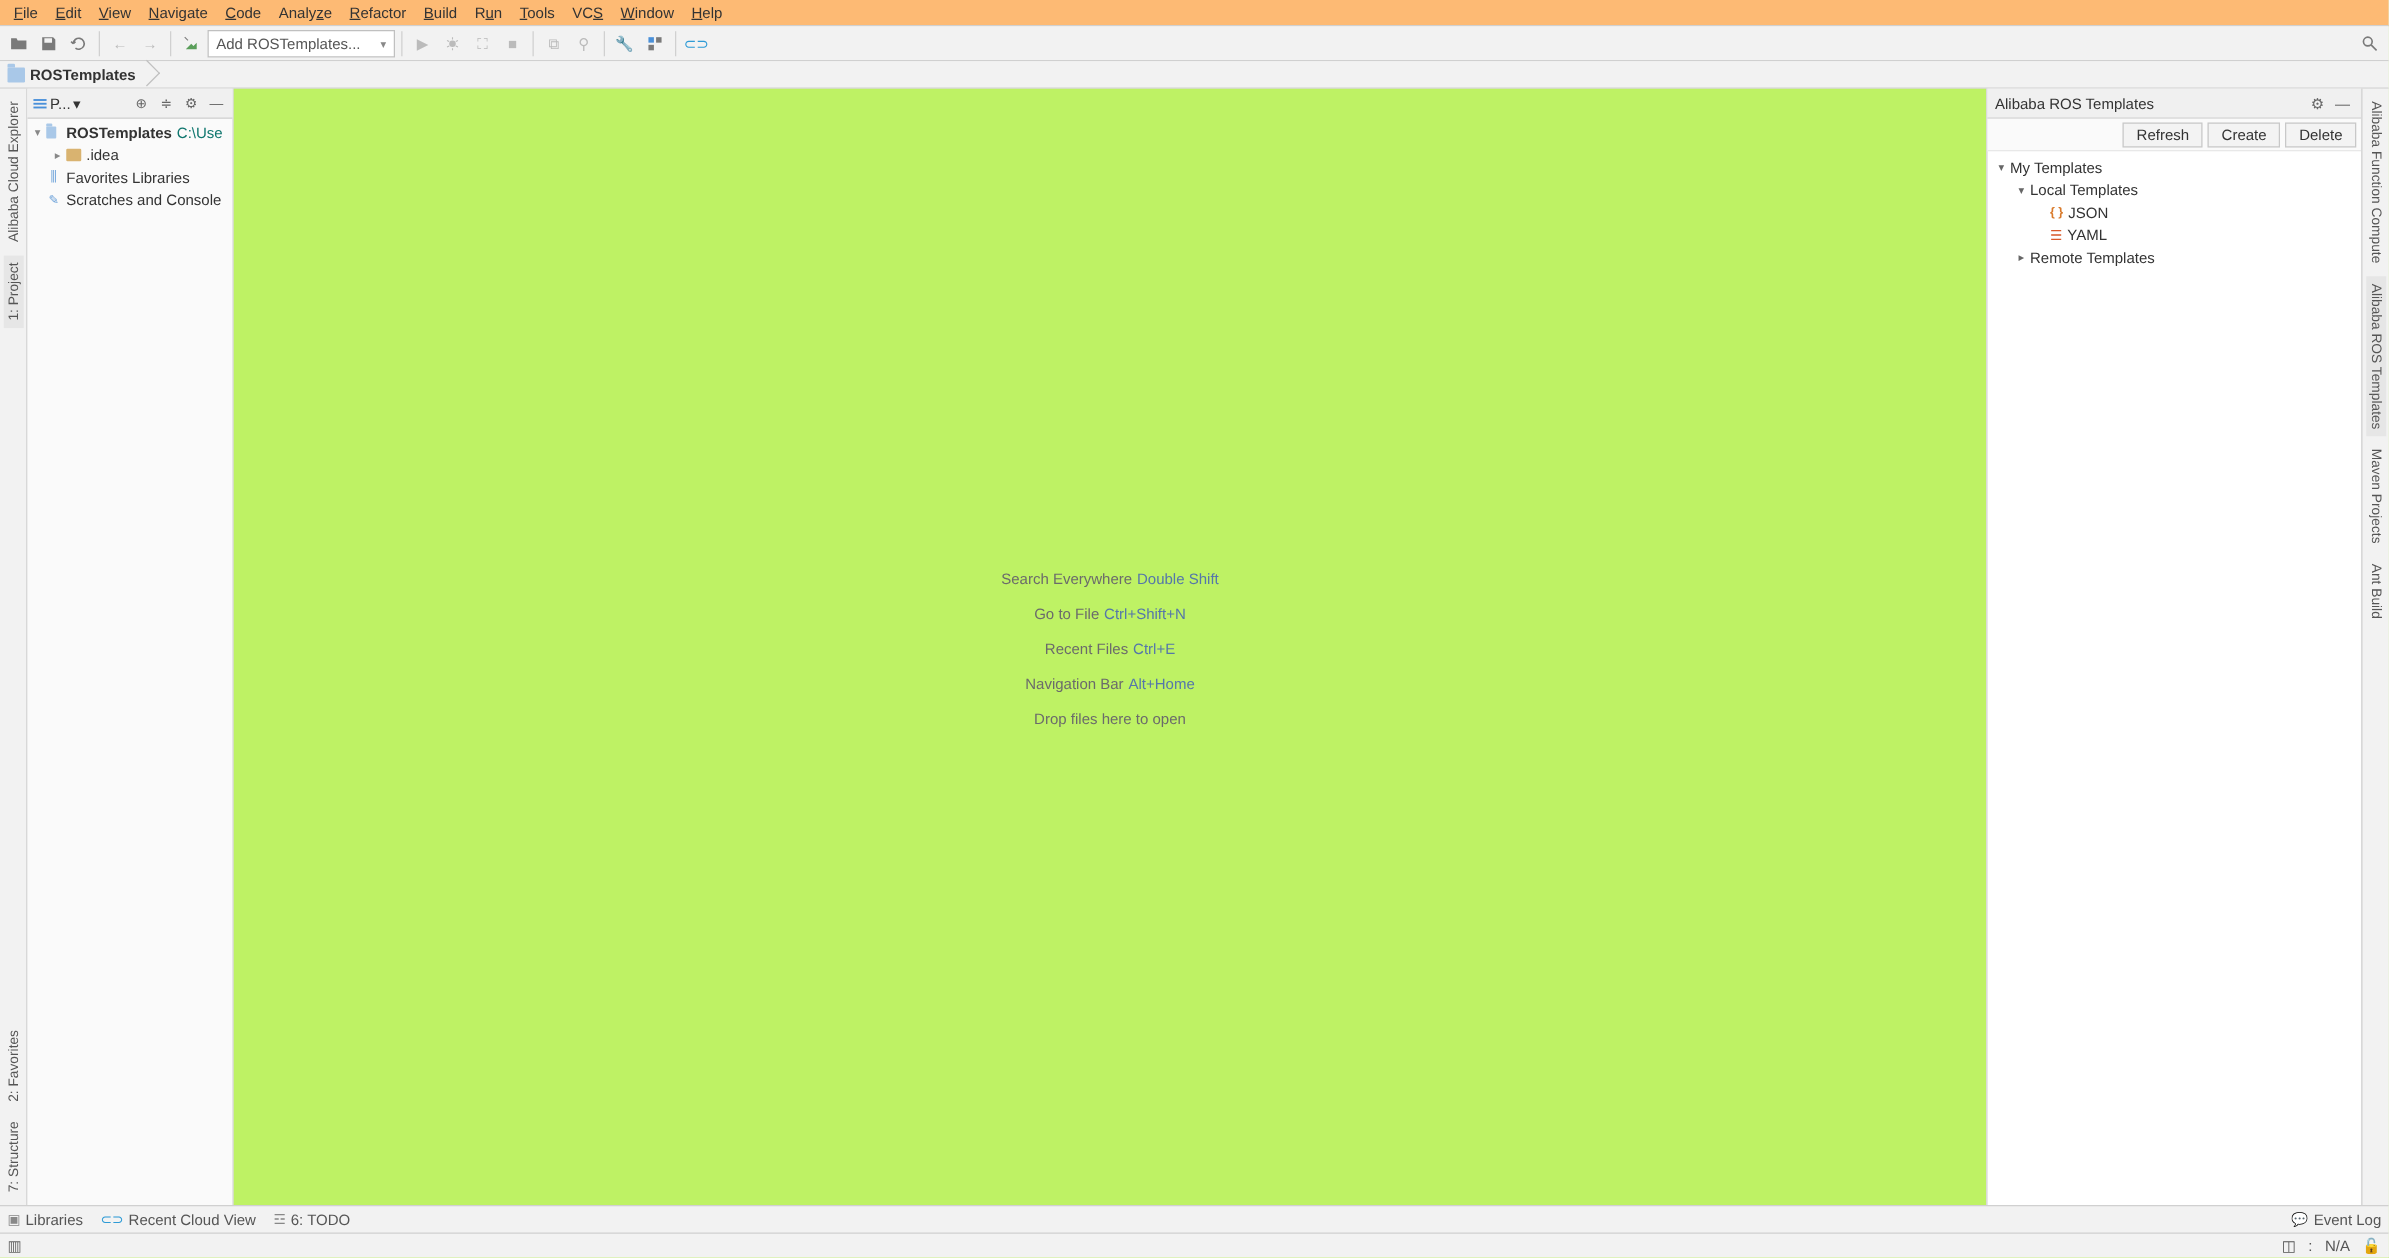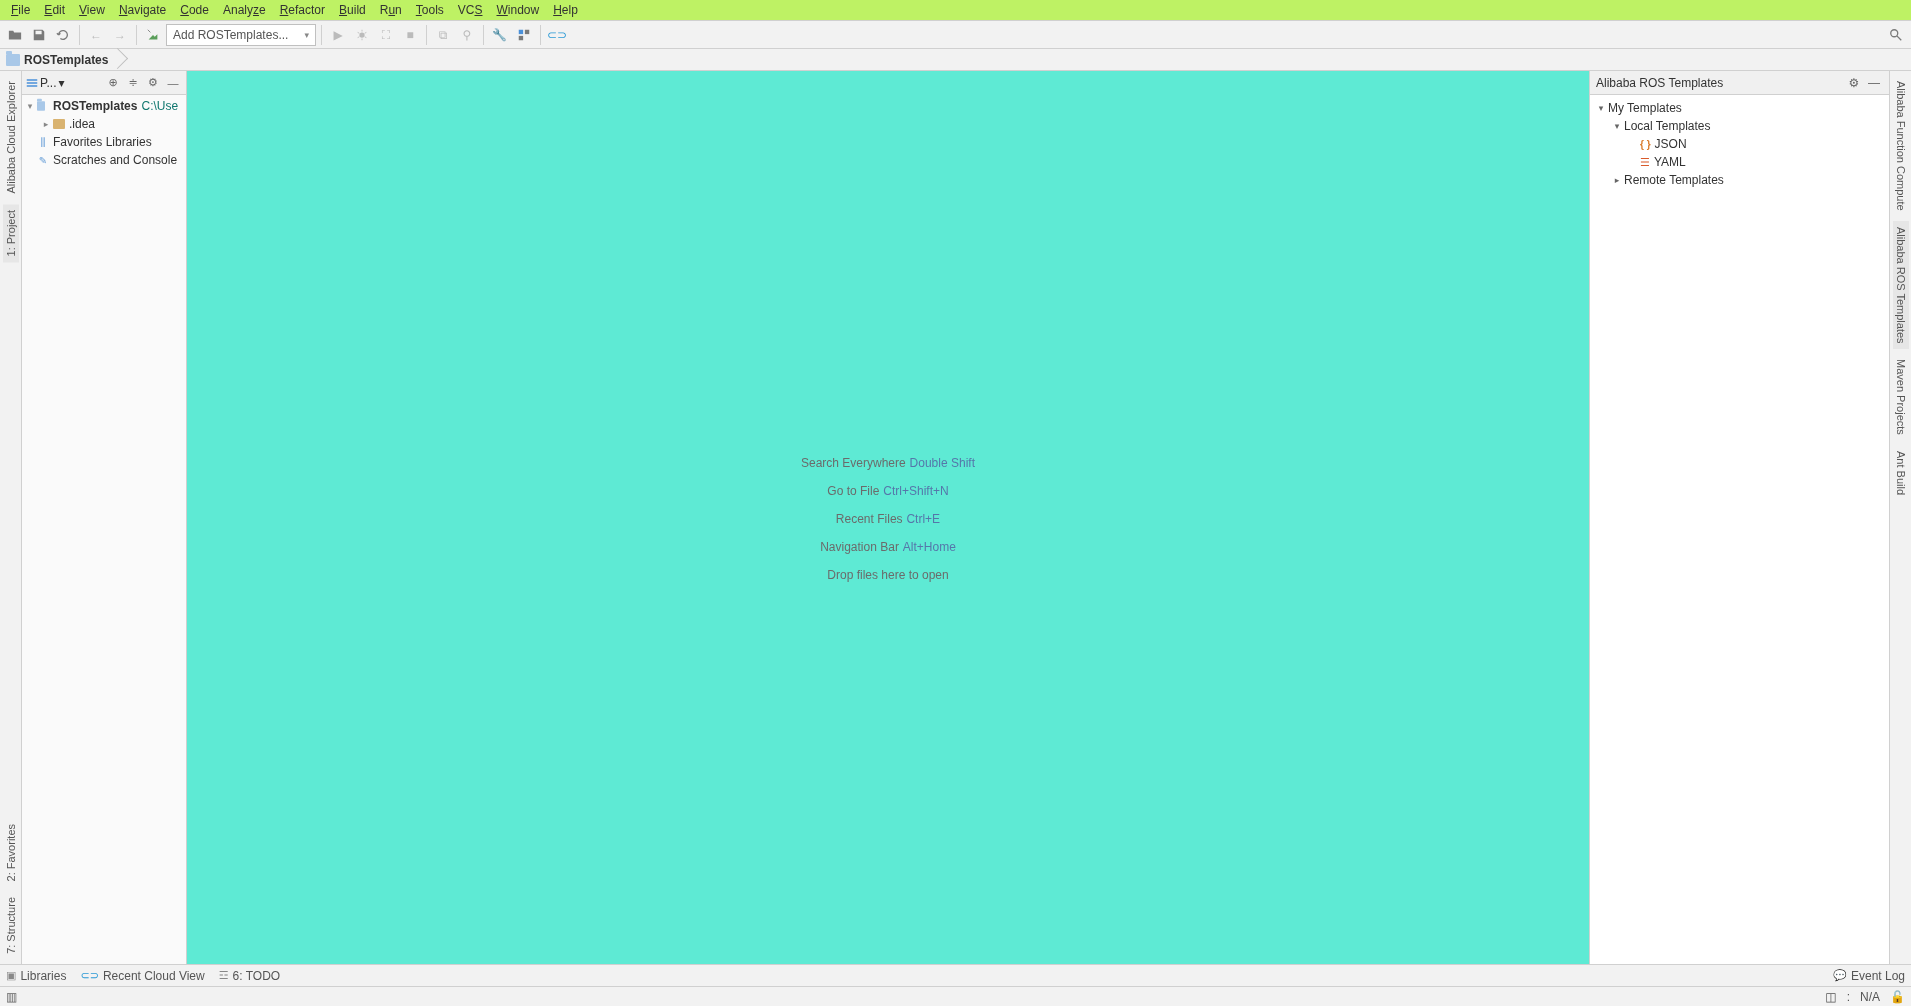--- a/index.html
+++ b/index.html
@@ -1,19 +1,19 @@
 <!DOCTYPE html>
 <html><head>
 <meta charset="utf-8">
 <style>
 * { box-sizing: border-box; margin: 0; padding: 0; font-family: "Segoe UI", Arial, sans-serif; font-size: 12px; }
 body { width: 1911px; height: 1006px; background: #f2f2f2; display: flex; flex-direction: column; overflow: hidden; position: relative; }
 
 
-.menubar { display: flex; align-items: center; height: 21px; background: #bef264; border-bottom: 1px solid #d0d0d0; padding: 0 4px; }
+.menubar { display: flex; align-items: center; height: 21px; background: #fdba74; border-bottom: 1px solid #d0d0d0; padding: 0 4px; }
 .menubar-item { padding: 2px 7px; color: #333; cursor: default; }
 .menubar-item u { text-decoration: underline; }
 
 
 .toolbar { display: flex; align-items: center; height: 28px; background: #f2f2f2; border-bottom: 1px solid #d0d0d0; padding: 0 4px; gap: 2px; }
 .toolbar .tb-btn { width: 22px; height: 22px; display: flex; align-items: center; justify-content: center; color: #666; cursor: pointer; }
 .toolbar .tb-sep { width: 1px; height: 20px; background: #d0d0d0; margin: 0 3px; }
 .run-config { width: 150px; height: 22px; border: 1px solid #c0c0c0; background: #fff; display: flex; align-items: center; padding: 0 6px; color: #555; cursor: pointer; justify-content: space-between; }
 .run-config::after { content: "▾"; color: #888; font-size: 9px; }
 .toolbar .search-right { margin-left: auto; }
@@ -47,21 +47,21 @@
 .tree { flex: 1; overflow: hidden; padding: 2px 0; }
 .tree-row { display: flex; align-items: center; height: 18px; padding: 0 2px; cursor: pointer; color: #333; white-space: nowrap; }
 .tree-row .arrow { width: 12px; text-align: center; color: #888; font-size: 9px; }
 .tree-row .dim { color: #0f766e; margin-left: 4px; }
 .tree-row .ico { width: 14px; height: 14px; margin-right: 3px; display: inline-flex; align-items: center; justify-content: center; }
 .folder-small { width: 12px; height: 10px; background: #d9b370; border-radius: 1px; }
 .lib-ico::before { content: "⫼"; color: #6aa0d8; font-size: 11px; }
 .scratch-ico::before { content: "✎"; color: #6aa0d8; font-size: 10px; }
 
 
-.editor-placeholder { flex: 1; background: #5eead4; display: flex; flex-direction: column; align-items: center; justify-content: center; gap: 12px; }
+.editor-placeholder { flex: 1; background: #bef264; display: flex; flex-direction: column; align-items: center; justify-content: center; gap: 12px; }
 .hint-line { color: #6b6b6b; font-size: 14px; }
 .hint-line .kb { color: #5577aa; }
 
 
 .ros-panel { width: 300px; background: #fff; border-left: 1px solid #d0d0d0; display: flex; flex-direction: column; }
 .ros-header { height: 24px; background: #f0f0f0; border-bottom: 1px solid #d0d0d0; display: flex; align-items: center; padding: 0 6px; color: #333; }
 .ros-header .rh-spacer { flex: 1; }
 .ros-header .rh-btn { width: 18px; height: 18px; display: flex; align-items: center; justify-content: center; color: #666; cursor: pointer; margin-left: 2px; }
 .ros-buttons { height: 26px; display: flex; align-items: center; justify-content: flex-end; padding: 0 4px; gap: 4px; background: #fafafa; border-bottom: 1px solid #e8e8e8; }
 .ros-buttons button { height: 20px; padding: 0 10px; background: #f3f3f3; border: 1px solid #c8c8c8; cursor: pointer; color: #333; }
@@ -243,20 +243,25 @@
     </div>
   </div>
 
   <div class="ros-panel">
     <div class="ros-header">
       <span>Alibaba ROS Templates</span>
       <span class="rh-spacer"></span>
       <span class="rh-btn">⚙</span>
       <span class="rh-btn">—</span>
     </div>
+    <div class="ros-buttons">
+      <button>Refresh</button>
+      <button>Create</button>
+      <button>Delete</button>
+    </div>
     <div class="ros-tree">
       <div class="ros-row" style="padding-left:2px">
         <span class="arrow">▾</span>
         <span>My Templates</span>
       </div>
       <div class="ros-row" style="padding-left:18px">
         <span class="arrow">▾</span>
         <span>Local Templates</span>
       </div>
       <div class="ros-row" style="padding-left:48px">

